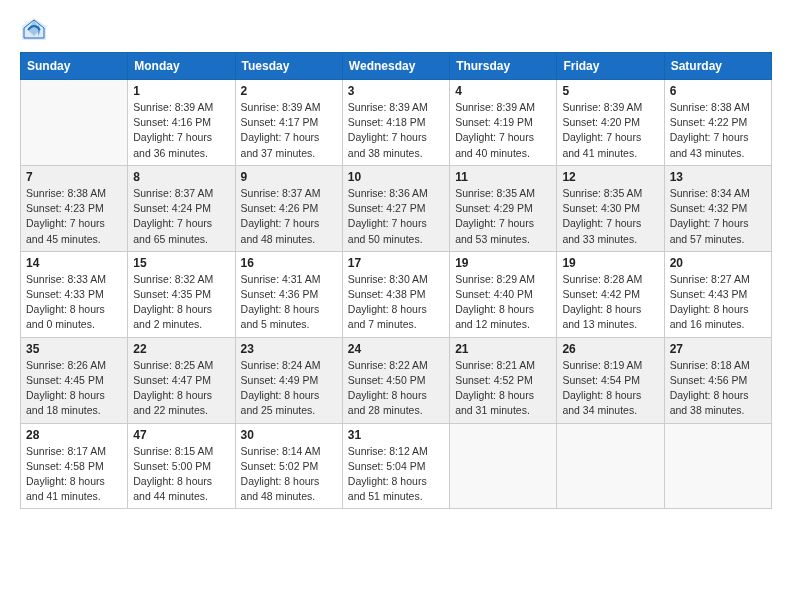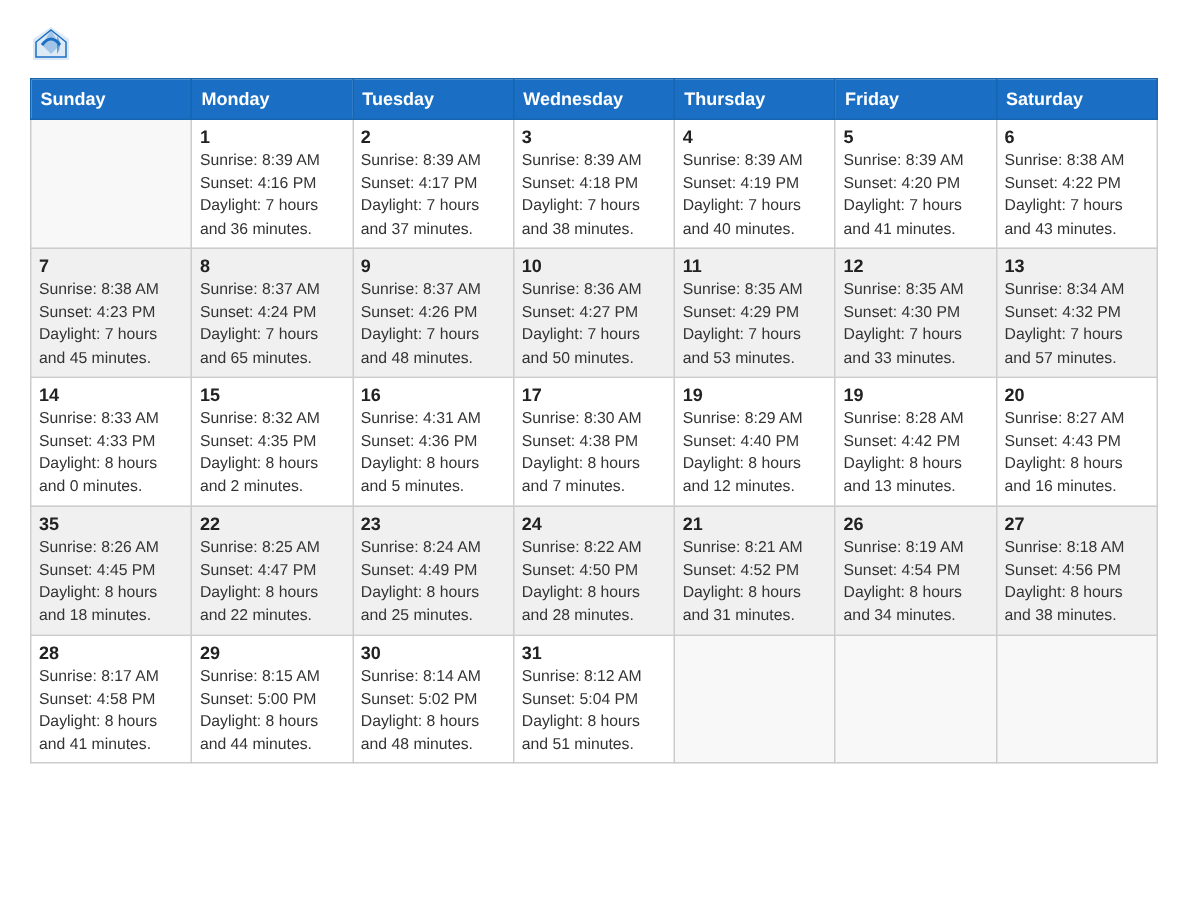--- a/index.html
+++ b/index.html
@@ -395,21 +395,21 @@
           <td>
             <div class="day-num">28</div>
             <div class="day-detail">
               <div>Sunrise: 8:17 AM</div>
               <div>Sunset: 4:58 PM</div>
               <div>Daylight: 8 hours</div>
               <div>and 41 minutes.</div>
             </div>
           </td>
           <td>
-            <div class="day-num">29</div>
+            <div class="day-num">47</div>
             <div class="day-detail">
               <div>Sunrise: 8:15 AM</div>
               <div>Sunset: 5:00 PM</div>
               <div>Daylight: 8 hours</div>
               <div>and 44 minutes.</div>
             </div>
           </td>
           <td>
             <div class="day-num">30</div>
             <div class="day-detail">

